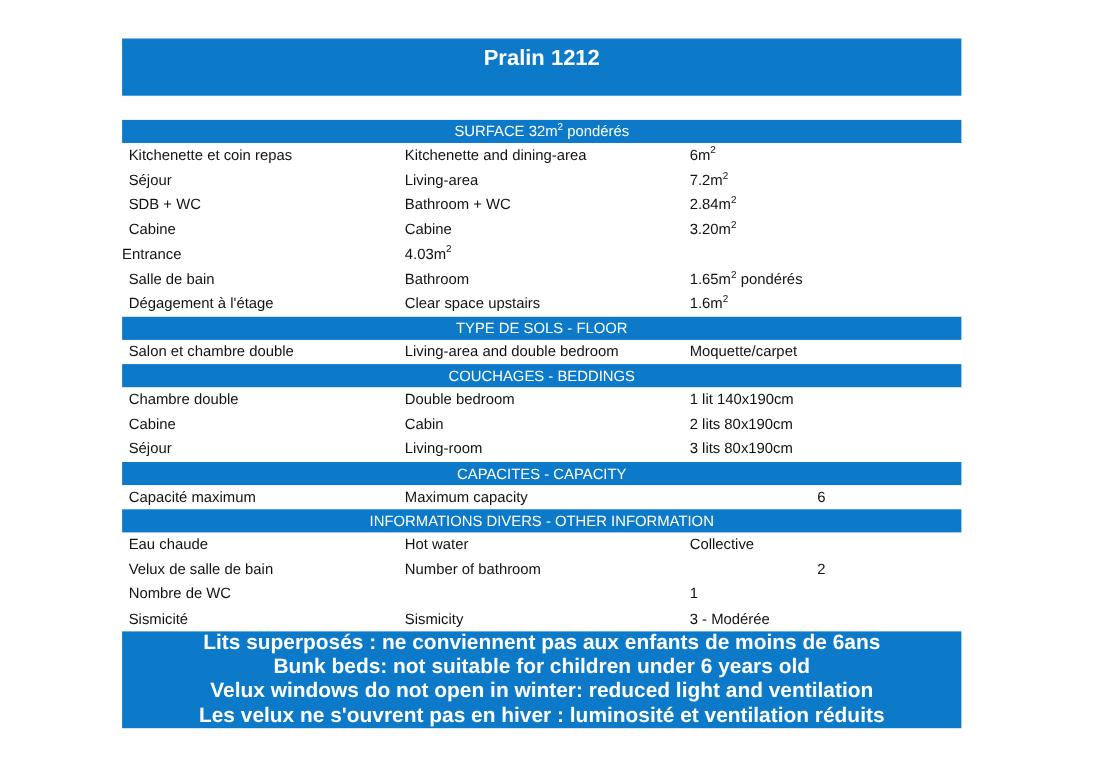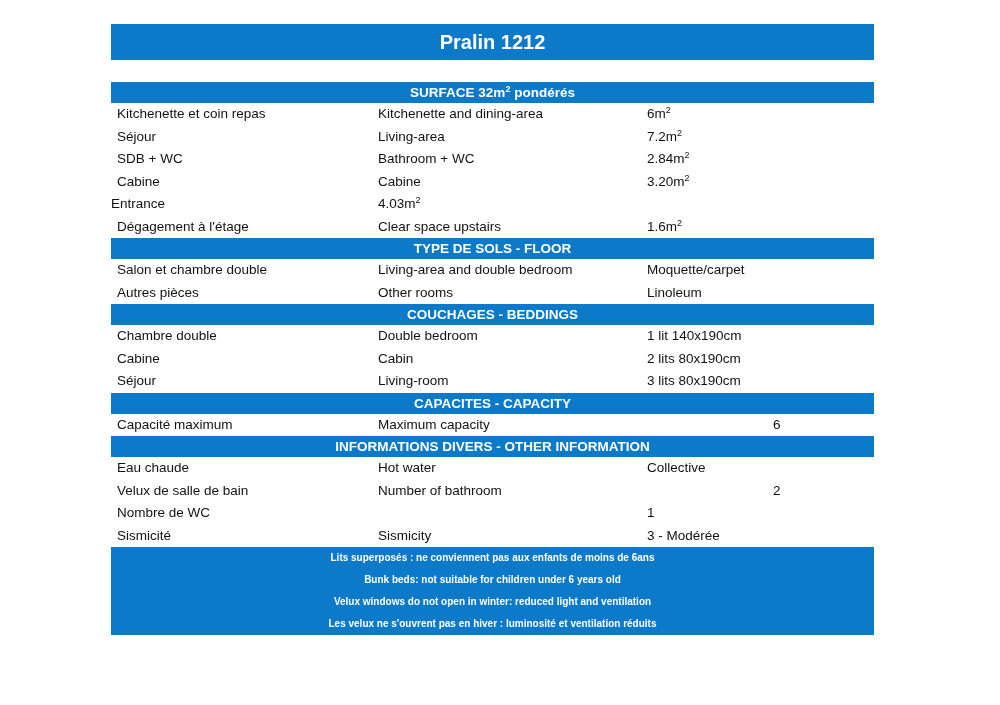--- a/index.html
+++ b/index.html
@@ -5,37 +5,38 @@
   :root { --accent:#0c7ac8; --bar-text:#ffffff; --body-text:#121212; }
   * { box-sizing:border-box; }
   html,body { margin:0; padding:0; }
   body {
     width:1000px; height:705px; background:#ffffff; position:relative;
     font-family:"Liberation Sans", sans-serif; color:var(--body-text);
     overflow:hidden;
   }
   .sheet { position:absolute; left:111px; top:24px; width:763px; }
   .titlebar {
-    height:36px; background:var(--accent); color:var(--bar-text);
+    height:52px; background:var(--accent); color:var(--bar-text);
     font-weight:bold; font-size:20px; text-align:center; line-height:36px;
     margin-bottom:22px;
+    margin-top:11px;
   }
   .bar {
     height:21px; background:var(--accent); color:var(--bar-text);
-    font-weight:bold; font-size:13.5px; text-align:center; line-height:21px;
+    font-weight:normal; font-size:13.5px; text-align:center; line-height:21px;
   }
   .row {
     display:grid; grid-template-columns:257px 259px 116px auto;
-    height:22.5px; line-height:22.5px; font-size:13.5px; white-space:nowrap;gap:10px;
+    height:22.5px; line-height:22.5px; font-size:13.5px; white-space:nowrap;
   }
   .row .c1 { padding-left:6px; }
   .sp { font-size:9px; vertical-align:super; line-height:0; font-weight:inherit; }
   .footer {
     height:88px; background:var(--accent); color:var(--bar-text);
-    font-weight:bold; font-size:10px; text-align:center;
+    font-weight:bold; font-size:19px; text-align:center;
     display:flex; flex-direction:column; justify-content:center;
   }
   .footer div { line-height:22px; }
 </style>
 </head>
 <body>
 
 <div class="sheet">
 
   <div class="titlebar">Pralin 1212</div>
@@ -66,40 +67,40 @@
       <div class="c2">Cabine</div>
       <div class="c3"><span>3.20m</span><sup class="sp">2</sup><span></span></div>
       <div class="c4"></div>
     </div>
     <div class="row">
       <div class="c2">Entrance</div>
       <div class="c3"><span>4.03m</span><sup class="sp">2</sup><span></span></div>
       <div class="c4"></div>
     </div>
     <div class="row">
+      <div class="c1">Salle de bain</div>
+      <div class="c2">Bathroom</div>
+      <div class="c3"><span>1.65m</span><sup class="sp">2</sup><span> pondérés</span></div>
+      <div class="c4"></div>
+    </div>
+    <div class="row">
       <div class="c1">Dégagement à l'étage</div>
       <div class="c2">Clear space upstairs</div>
       <div class="c3"><span>1.6m</span><sup class="sp">2</sup><span></span></div>
       <div class="c4"></div>
     </div>
   </div>
 
   <div>
     <div class="bar"><span>TYPE DE SOLS - FLOOR</span><sup class="sp"></sup><span></span></div>
 
     <div class="row">
       <div class="c1">Salon et chambre double</div>
       <div class="c2">Living-area and double bedroom</div>
       <div class="c3"><span>Moquette/carpet</span><sup class="sp"></sup><span></span></div>
-      <div class="c4"></div>
-    </div>
-    <div class="row">
-      <div class="c1">Autres pièces</div>
-      <div class="c2">Other rooms</div>
-      <div class="c3"><span>Linoleum</span><sup class="sp"></sup><span></span></div>
       <div class="c4"></div>
     </div>
   </div>
 
   <div>
     <div class="bar"><span>COUCHAGES - BEDDINGS</span><sup class="sp"></sup><span></span></div>
 
     <div class="row">
       <div class="c1">Chambre double</div>
       <div class="c2">Double bedroom</div>

